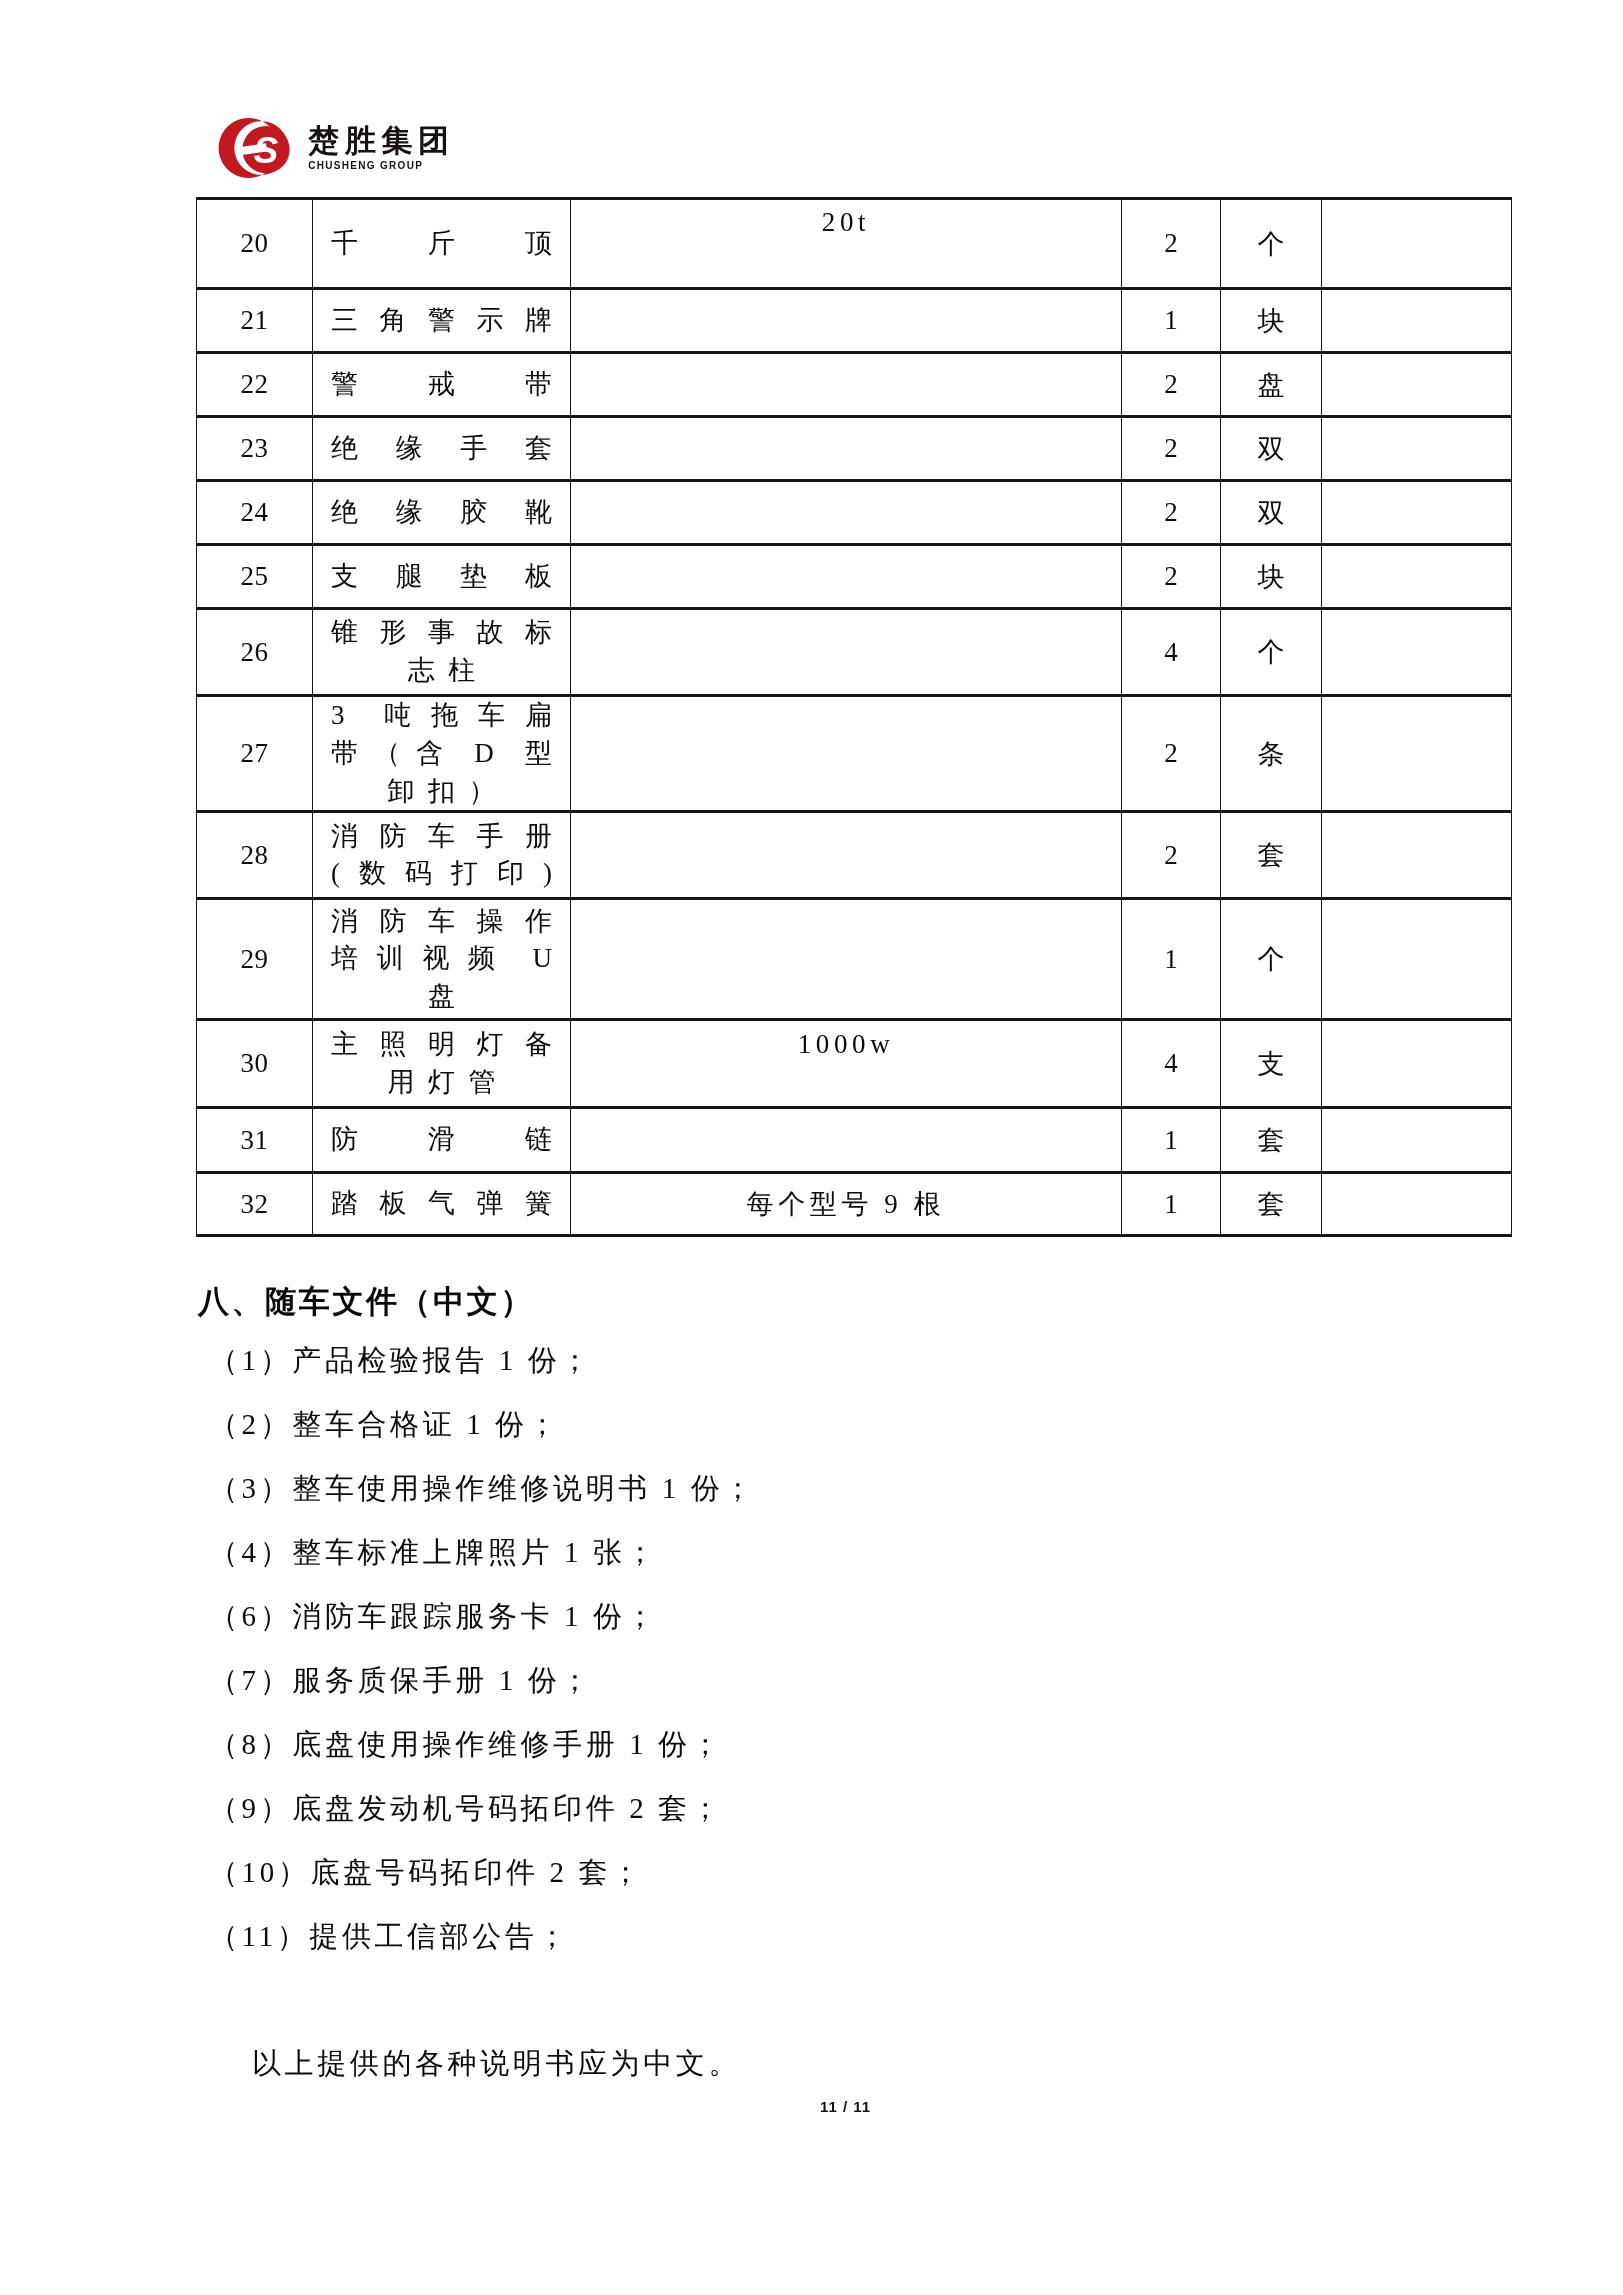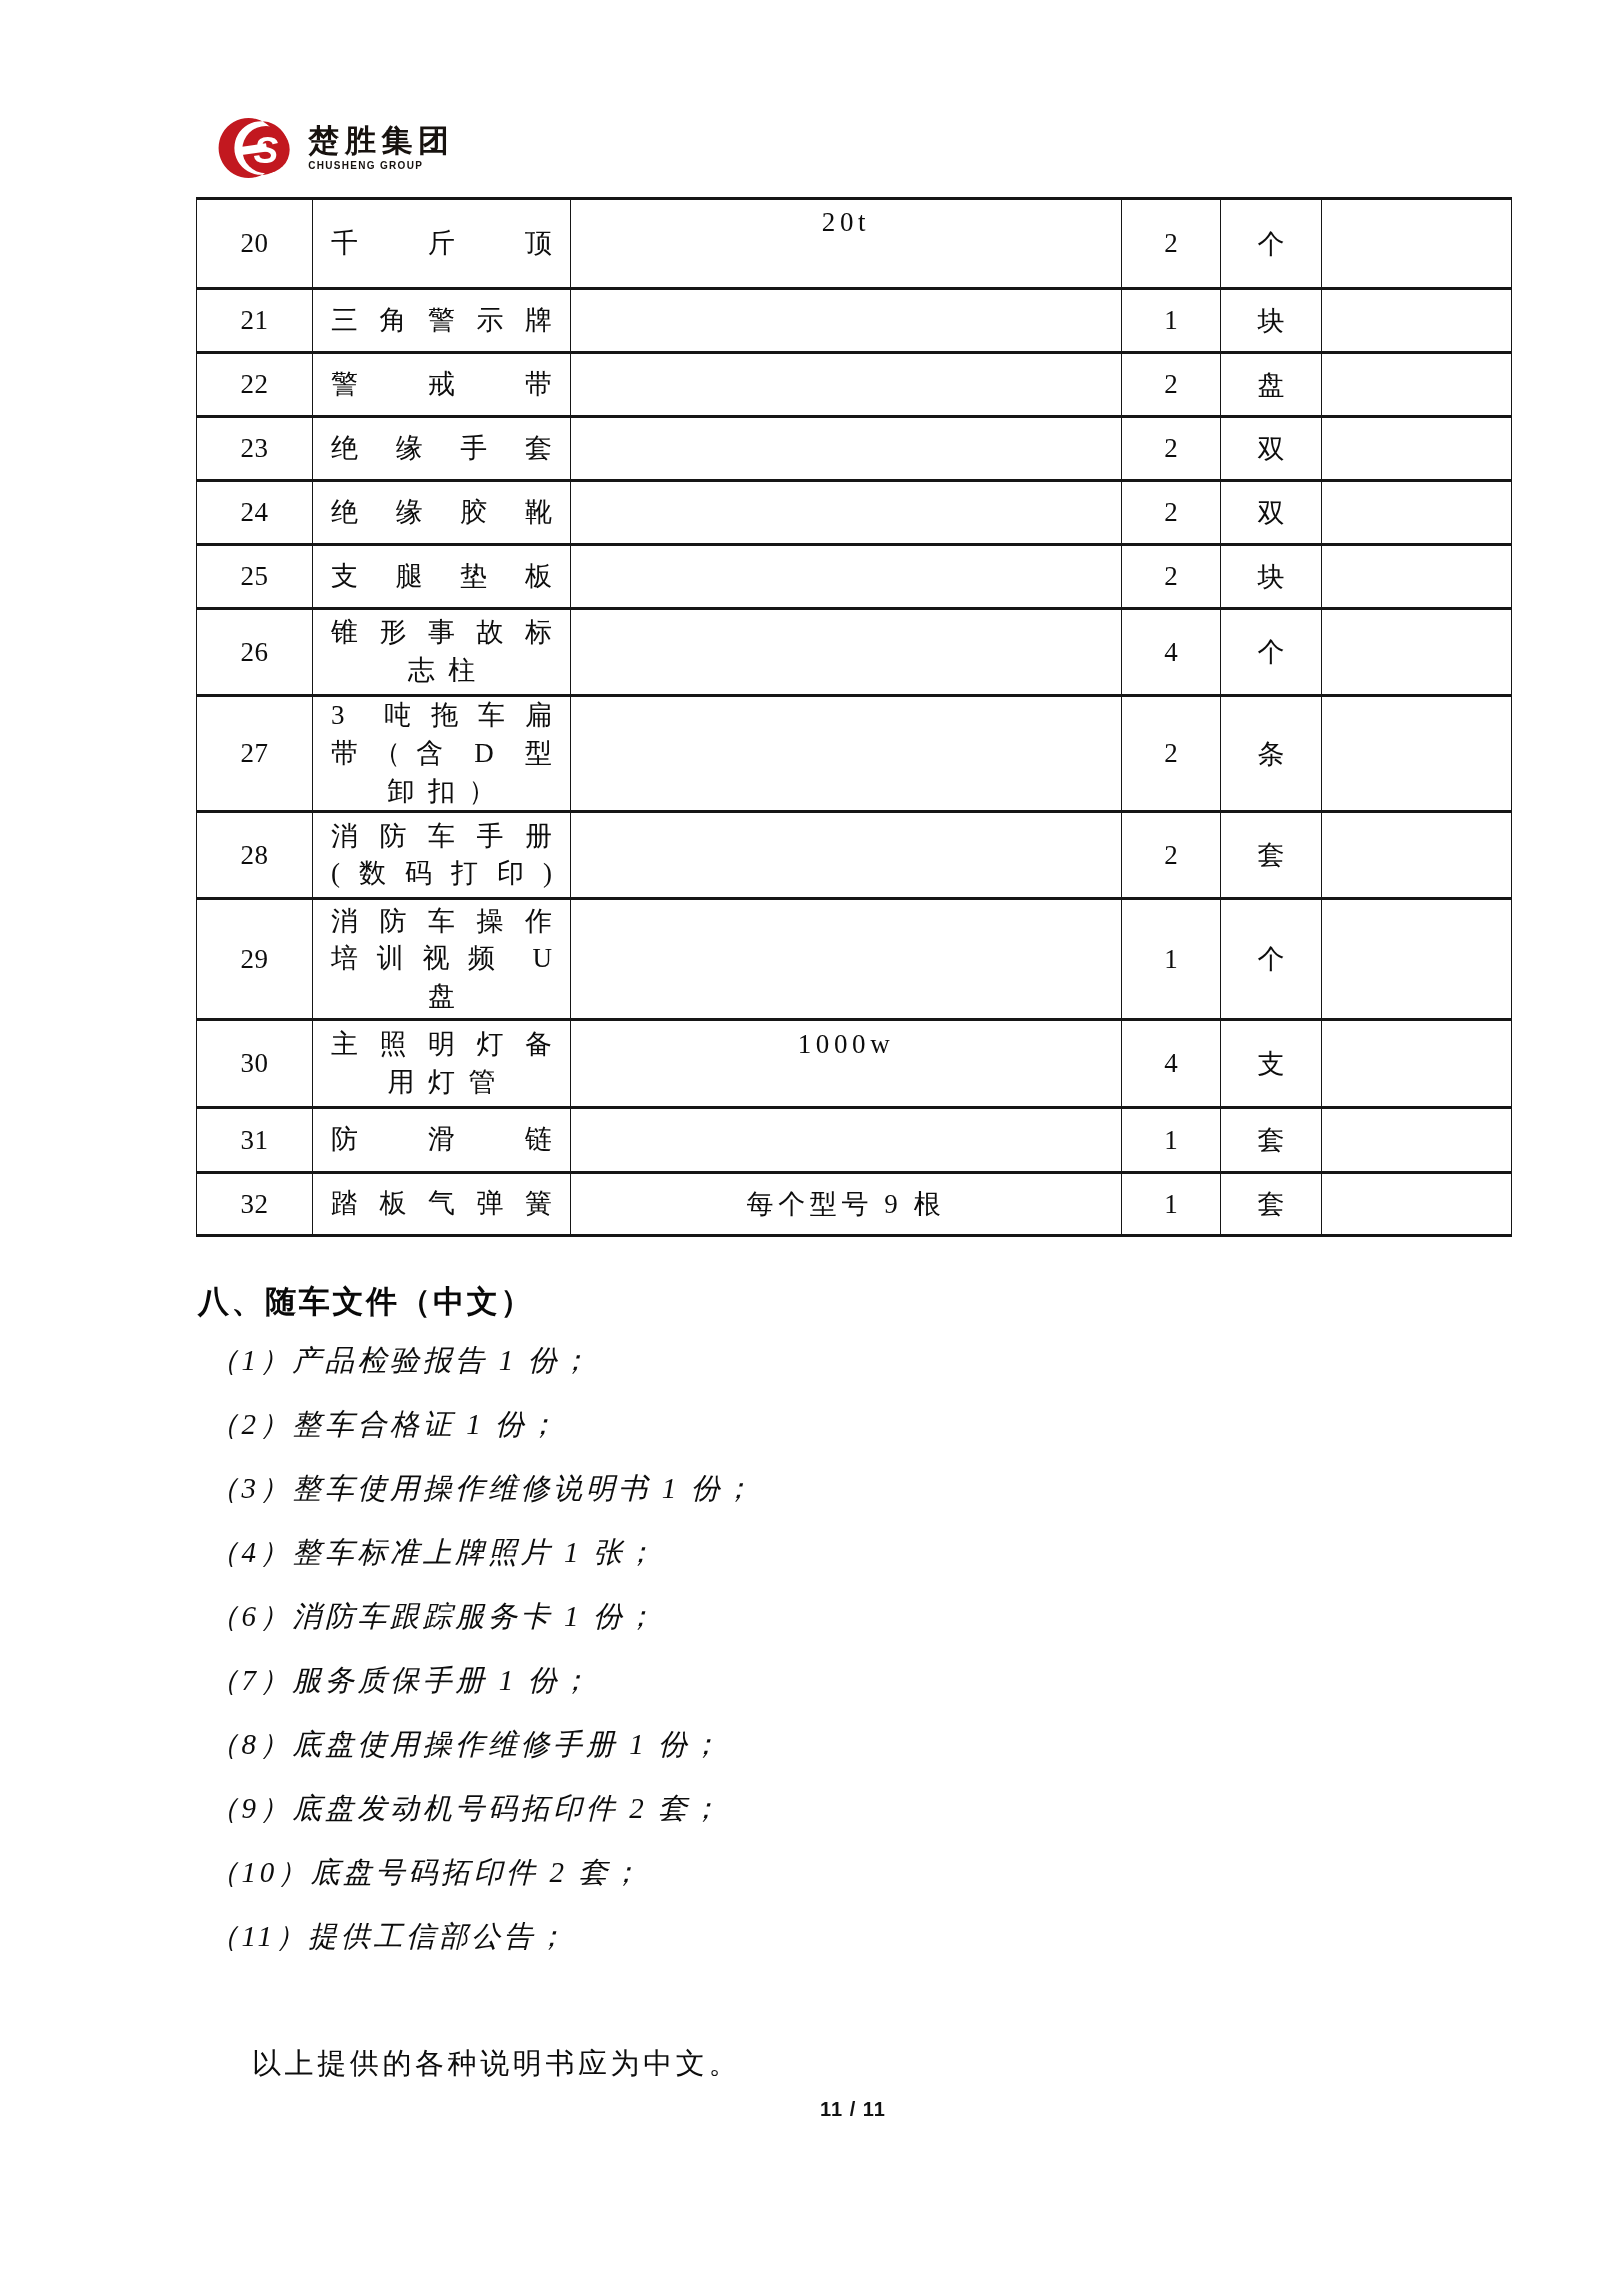--- a/index.html
+++ b/index.html
@@ -40,27 +40,27 @@
   table.equip tr:nth-of-type(13){height:63px;}
   
   table.equip tr:nth-of-type(1) td.c-spec,
   table.equip tr:nth-of-type(11) td.c-spec{vertical-align:top;padding-top:7.2px;}
 
   
   .sec-heading{position:absolute;left:198px;top:1281px;margin:0;font-size:31px;font-weight:bold;
                letter-spacing:2.6px;color:#090909;}
   .doc-list{position:absolute;left:209px;top:1329px;width:1253px;}
   .doc-item{height:64px;display:flex;align-items:center;font-size:29px;letter-spacing:3.6px;
-            color:#0d0d0d;font-style:italic;}
+            color:#0d0d0d;}
   .doc-note{position:absolute;left:252px;top:2032px;height:64px;display:flex;align-items:center;
             font-size:29px;letter-spacing:3.6px;color:#0d0d0d;}
 
   
   .page-number{position:absolute;left:820px;top:2098px;font-family:"Liberation Sans",sans-serif;
-               font-weight:bold;font-size:20px;letter-spacing:1px;color:#121212;text-align:right;}
+               font-weight:bold;font-size:15px;letter-spacing:1px;color:#121212;text-align:right;}
 </style>
 </head>
 <body>
 
 <div class="page">
 
   <div class="logo">
     <svg class="logo-mark" viewBox="0 0 100 100" xmlns="http://www.w3.org/2000/svg">
       <path fill="#C2181F" fill-rule="evenodd" d="M40,12 a38,38 0 1,0 0.0002,0 z M56,16 a34,34 0 1,0 0.0002,0 z"></path>
       <circle cx="62" cy="52" r="30" fill="#C2181F"></circle>

